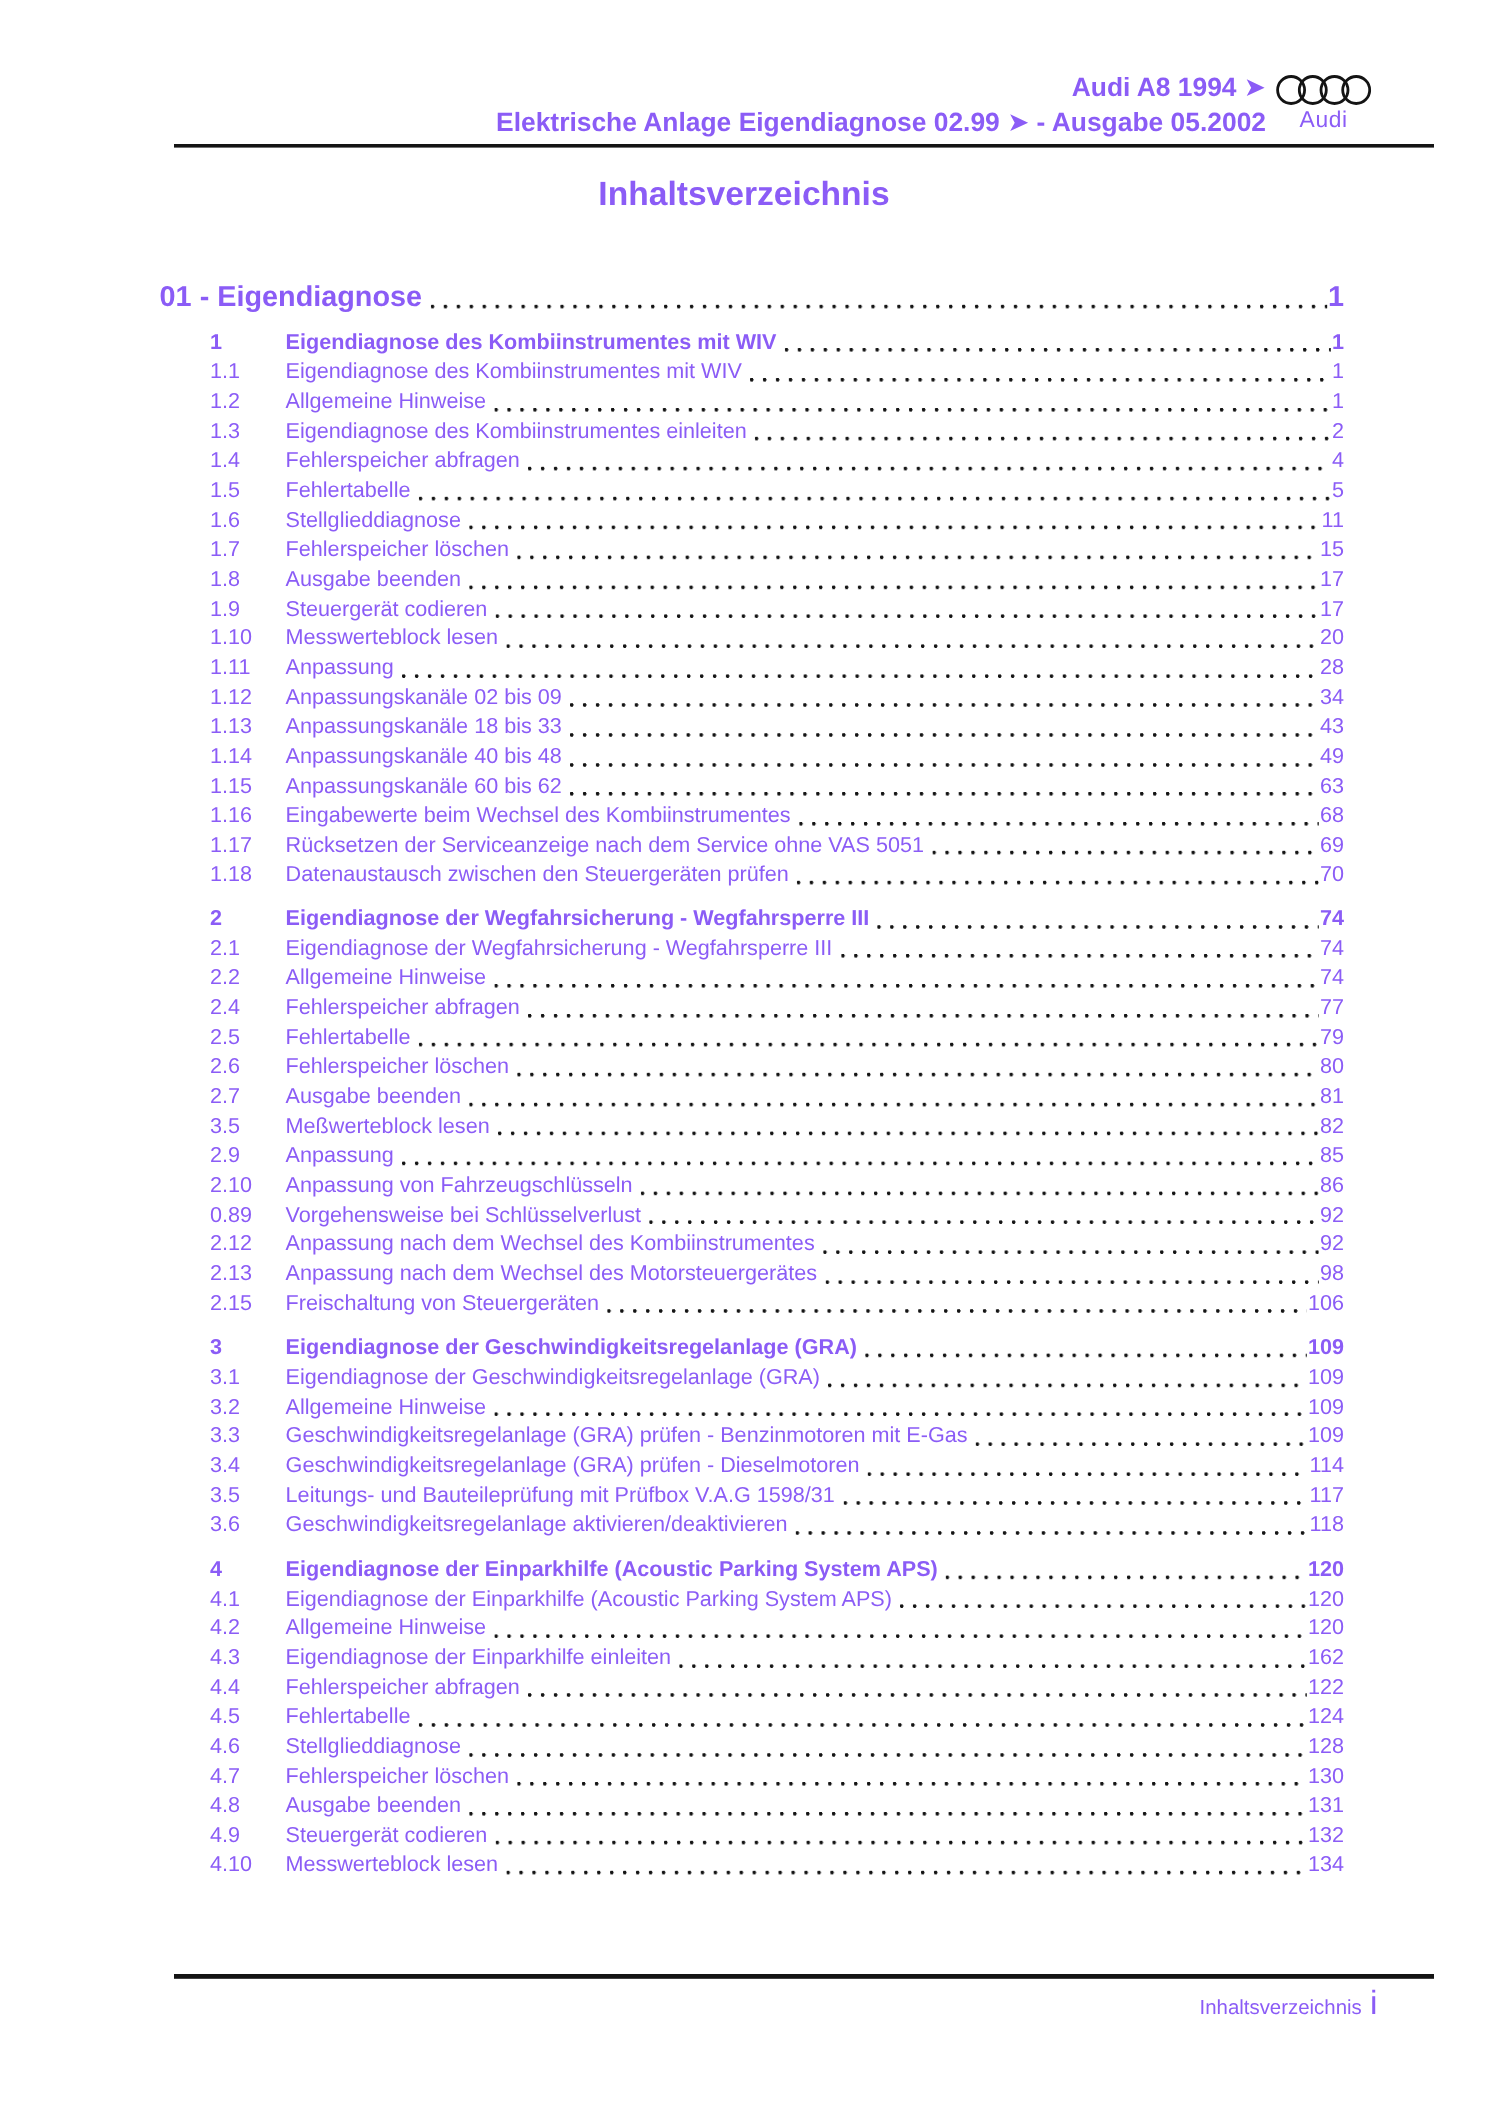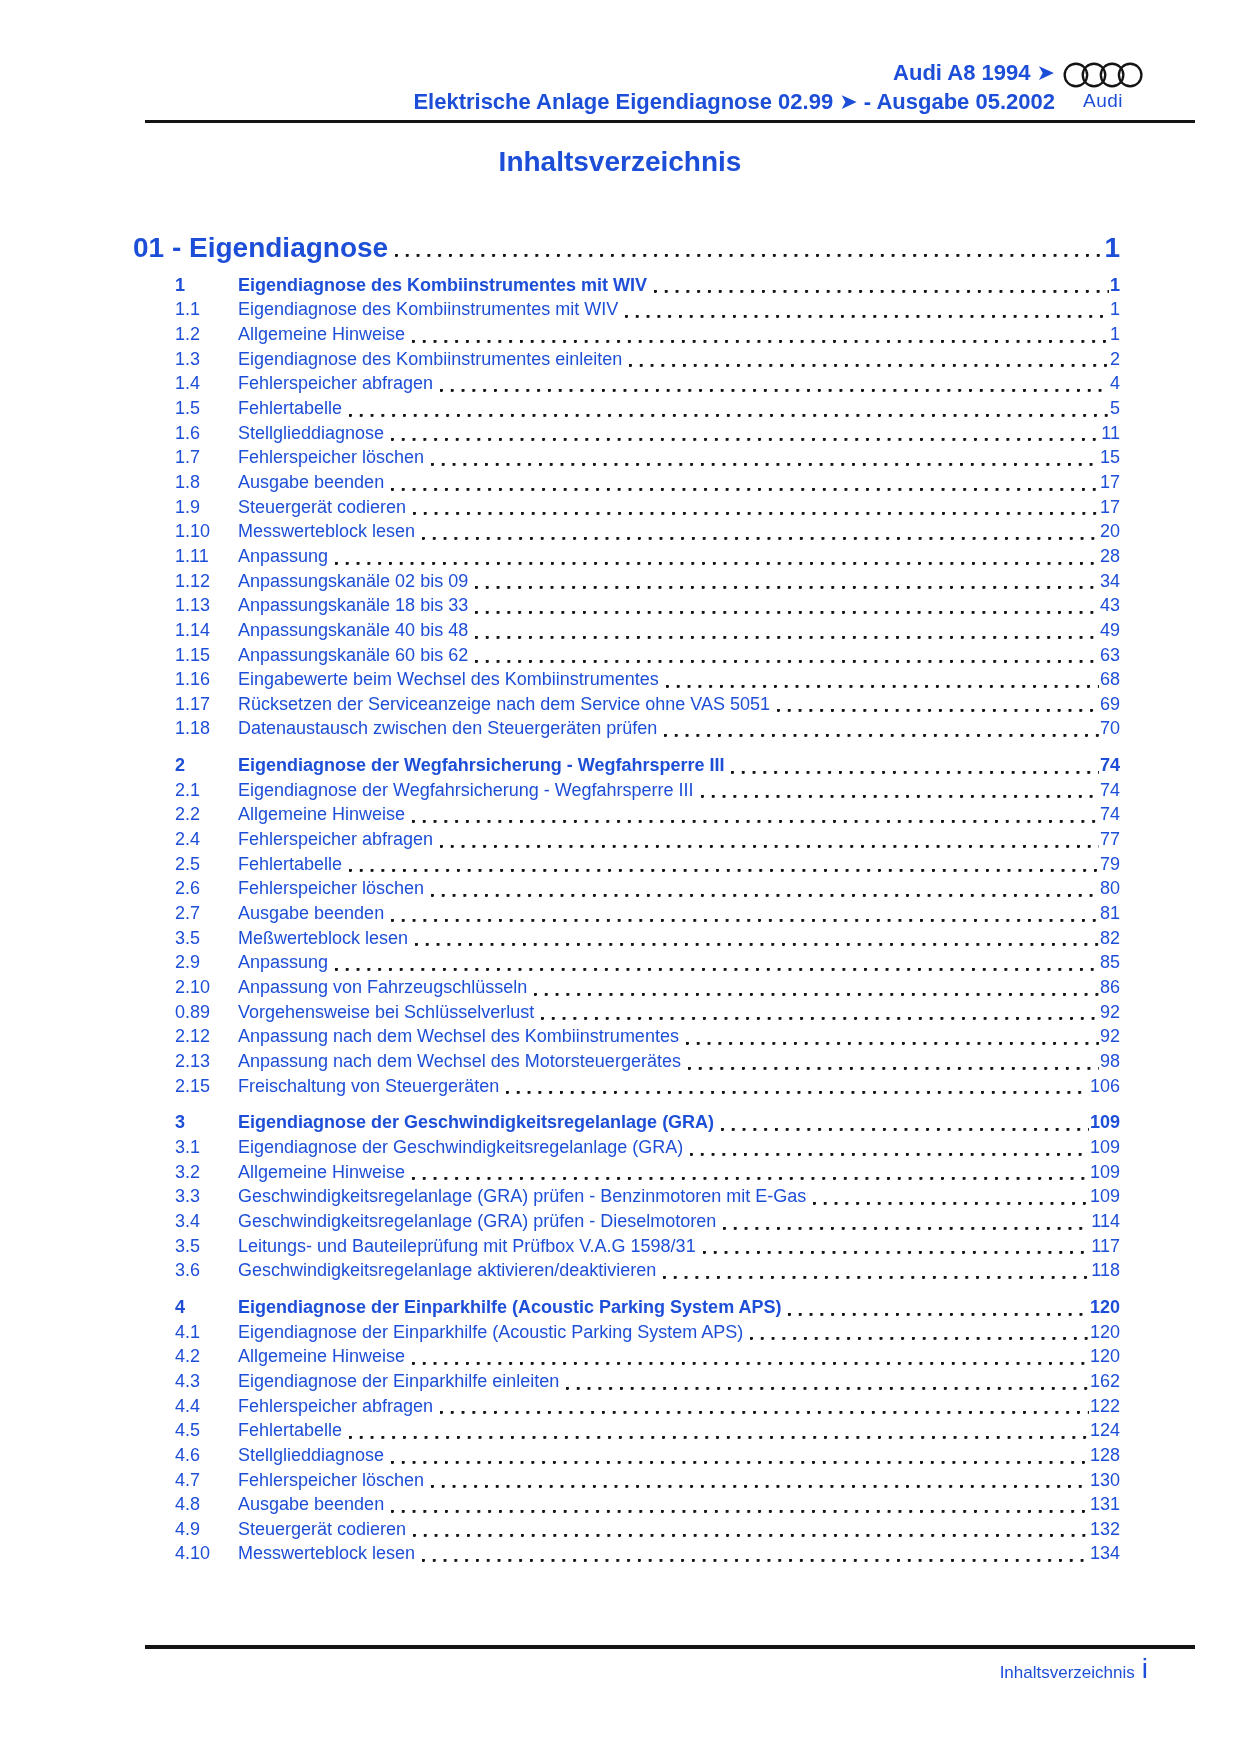--- a/index.html
+++ b/index.html
@@ -1,20 +1,20 @@
 <!DOCTYPE html>
 <html><head>
 <meta charset="utf-8">
 <style>
   html,body { margin:0; padding:0; background:#ffffff; }
   .page {
     position:relative;
     width:1240px; height:1754px;
     background:#ffffff;
-    color:#1d4ed8;
+    color:#8b5cf6;
     font-family:"Liberation Sans","DejaVu Sans",sans-serif;
     overflow:hidden;
   }
 
   
   .hdr-text {
     position:absolute; top:58px; right:185px;
     text-align:right;
     font-weight:bold; font-size:22px; line-height:29px;
     white-space:nowrap;
@@ -57,21 +57,21 @@
     height:3px;
     margin:0 1px 4px 7px;
     background-image:radial-gradient(circle at 1.4px 1.4px, #141414 1.35px, transparent 1.75px);
     background-size:10.8px 3px;
     background-repeat:repeat-x;
     background-position:left bottom;
   }
   .row .pg { flex:0 0 auto; }
   .row.sect { font-weight:bold; margin-top:12px; }
   .row.chapter {
-    font-weight:bold; font-size:28px;
+    font-weight:bold; font-size:24px;
   }
   .row.chapter + .rows-holder .row:first-child { margin-top:12px; }
 
   
   .ftr-rule {
     position:absolute; left:145px; top:1645px;
     width:1050px; height:4px; background:#141414;
   }
   .ftr-text {
     position:absolute; top:1655px; right:92px;

